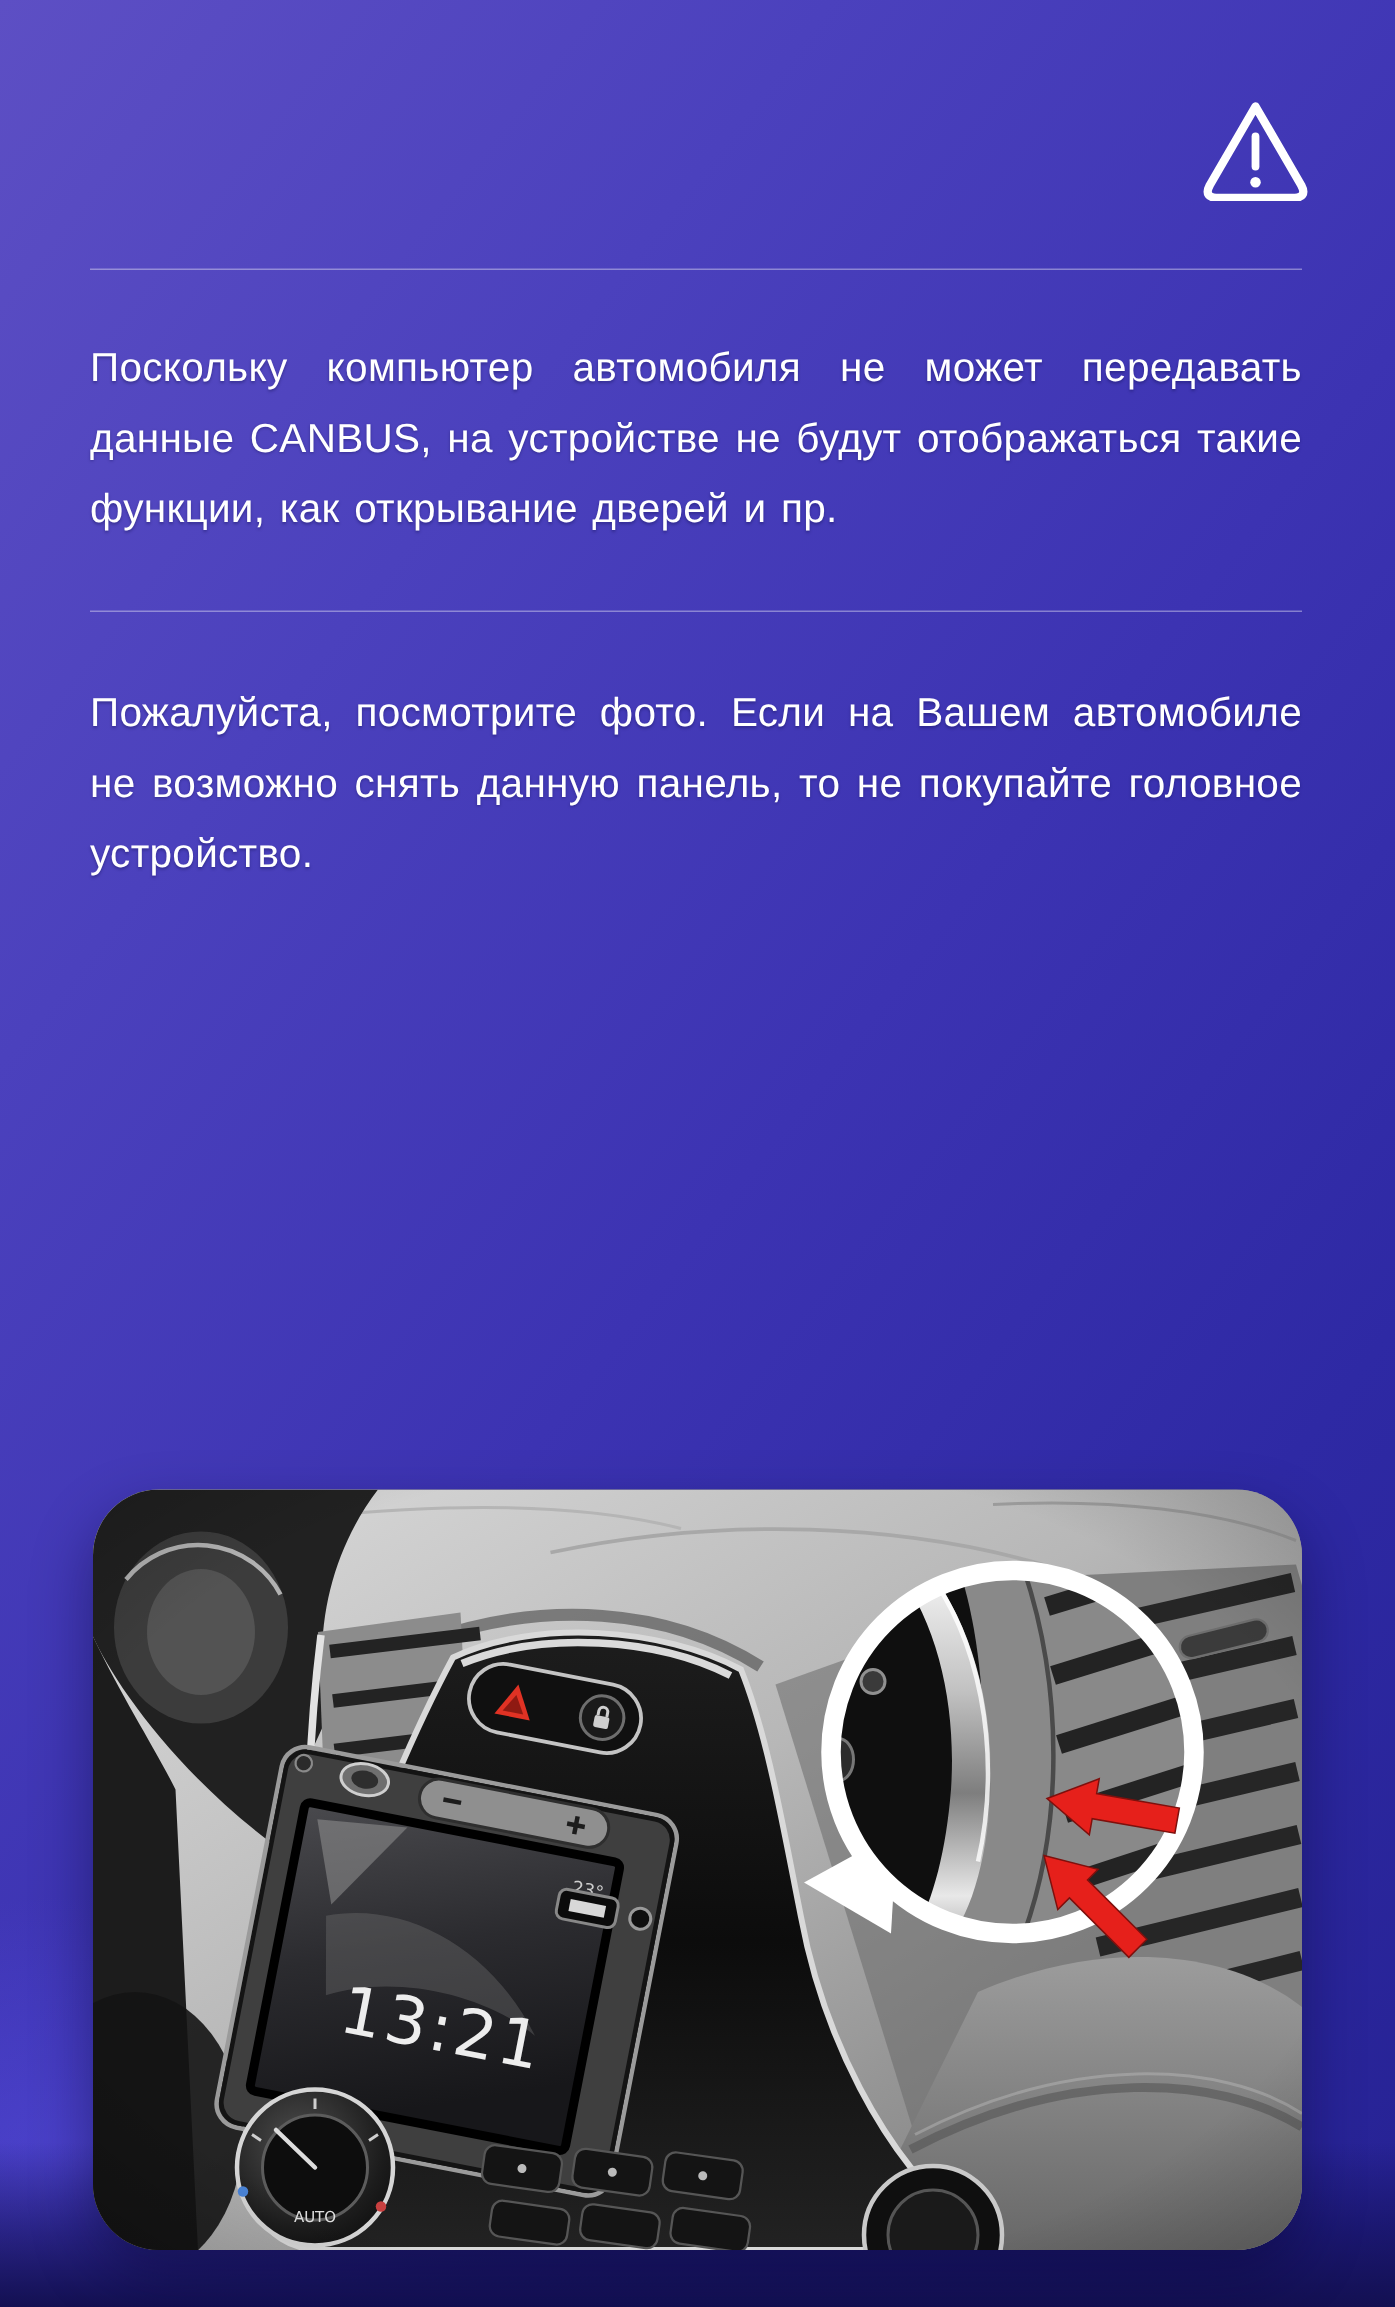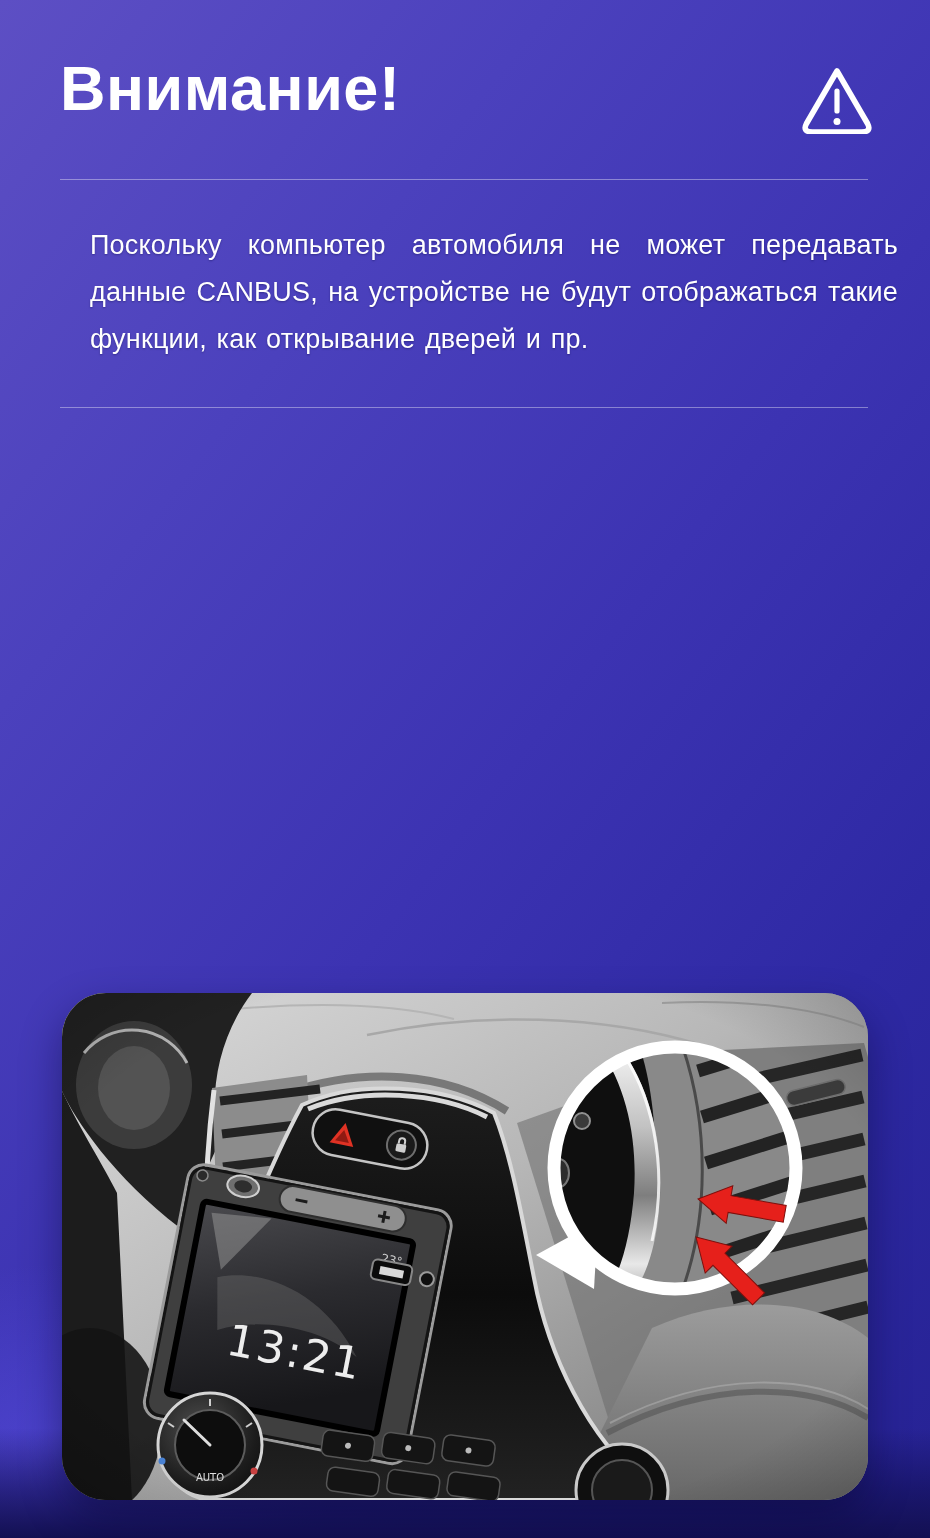--- a/index.html
+++ b/index.html
@@ -23,53 +23,53 @@
     position:absolute;left:60px;width:808px;height:1px;z-index:2;
     background:rgba(255,255,255,.38);
   }
   .d1{top:179px;} .d2{top:407px;}
   .textblock{
     position:absolute;left:60px;width:808px;z-index:2;
     font-size:27px;line-height:47px;letter-spacing:.2px;word-spacing:2px;
     text-align:justify;text-shadow:0 1px 2px rgba(10,8,60,.35);
   }
   .textblock p{margin:0;}
-  .tb1{top:222px;margin-left:30px;}
+  .tb1{top:222px;}
   .tb2{top:452px;}
   .photo{
     position:absolute;left:62px;top:993px;width:806px;height:507px;z-index:1;
     border-radius:44px;overflow:hidden;background:#8a8a8a;
     box-shadow:0 18px 40px rgba(8,6,50,.45);
   }
   .photo svg{display:block;}
 </style>
 </head>
 <body>
 
 <div class="page">
 
-  <h1 class="title">Внимание!</h1>
 
   <div class="warn-icon">
     <svg width="76" height="70" viewBox="0 0 76 70">
       <path d="M38,7 L68.5,59.5 Q73,68 62.5,68 L13.5,68 Q3,68 7.5,59.5 Z" fill="none" stroke="#ffffff" stroke-width="5.6" stroke-linejoin="round"></path>
       <line x1="38" y1="27" x2="38" y2="47" stroke="#ffffff" stroke-width="5.2" stroke-linecap="round"></line>
       <circle cx="38" cy="57.5" r="3.5" fill="#ffffff"></circle>
     </svg>
   </div>
 
   <div class="divider d1"></div>
 
   <div class="textblock tb1">
     <p>Поскольку компьютер автомобиля не может передавать данные CANBUS, на устройстве не будут отображаться такие функции, как открывание дверей и пр.</p>
   </div>
 
   <div class="divider d2"></div>
 
   <div class="textblock tb2">
+    <p>Пожалуйста, посмотрите  фото. Если на Вашем  автомобиле не возможно снять данную панель, то не покупайте головное устройство.</p>
   </div>
 
   <div class="photo">
     <svg viewBox="0 0 806 507" width="806" height="507">
       <defs>
         <linearGradient id="bgG" x1="0" y1="0" x2="1" y2="1">
           <stop offset="0" stop-color="#dcdcdc"></stop>
             <stop offset=".45" stop-color="#b7b7b7"></stop>
           <stop offset=".78" stop-color="#8d8d8d"></stop>
             <stop offset="1" stop-color="#707070"></stop>

